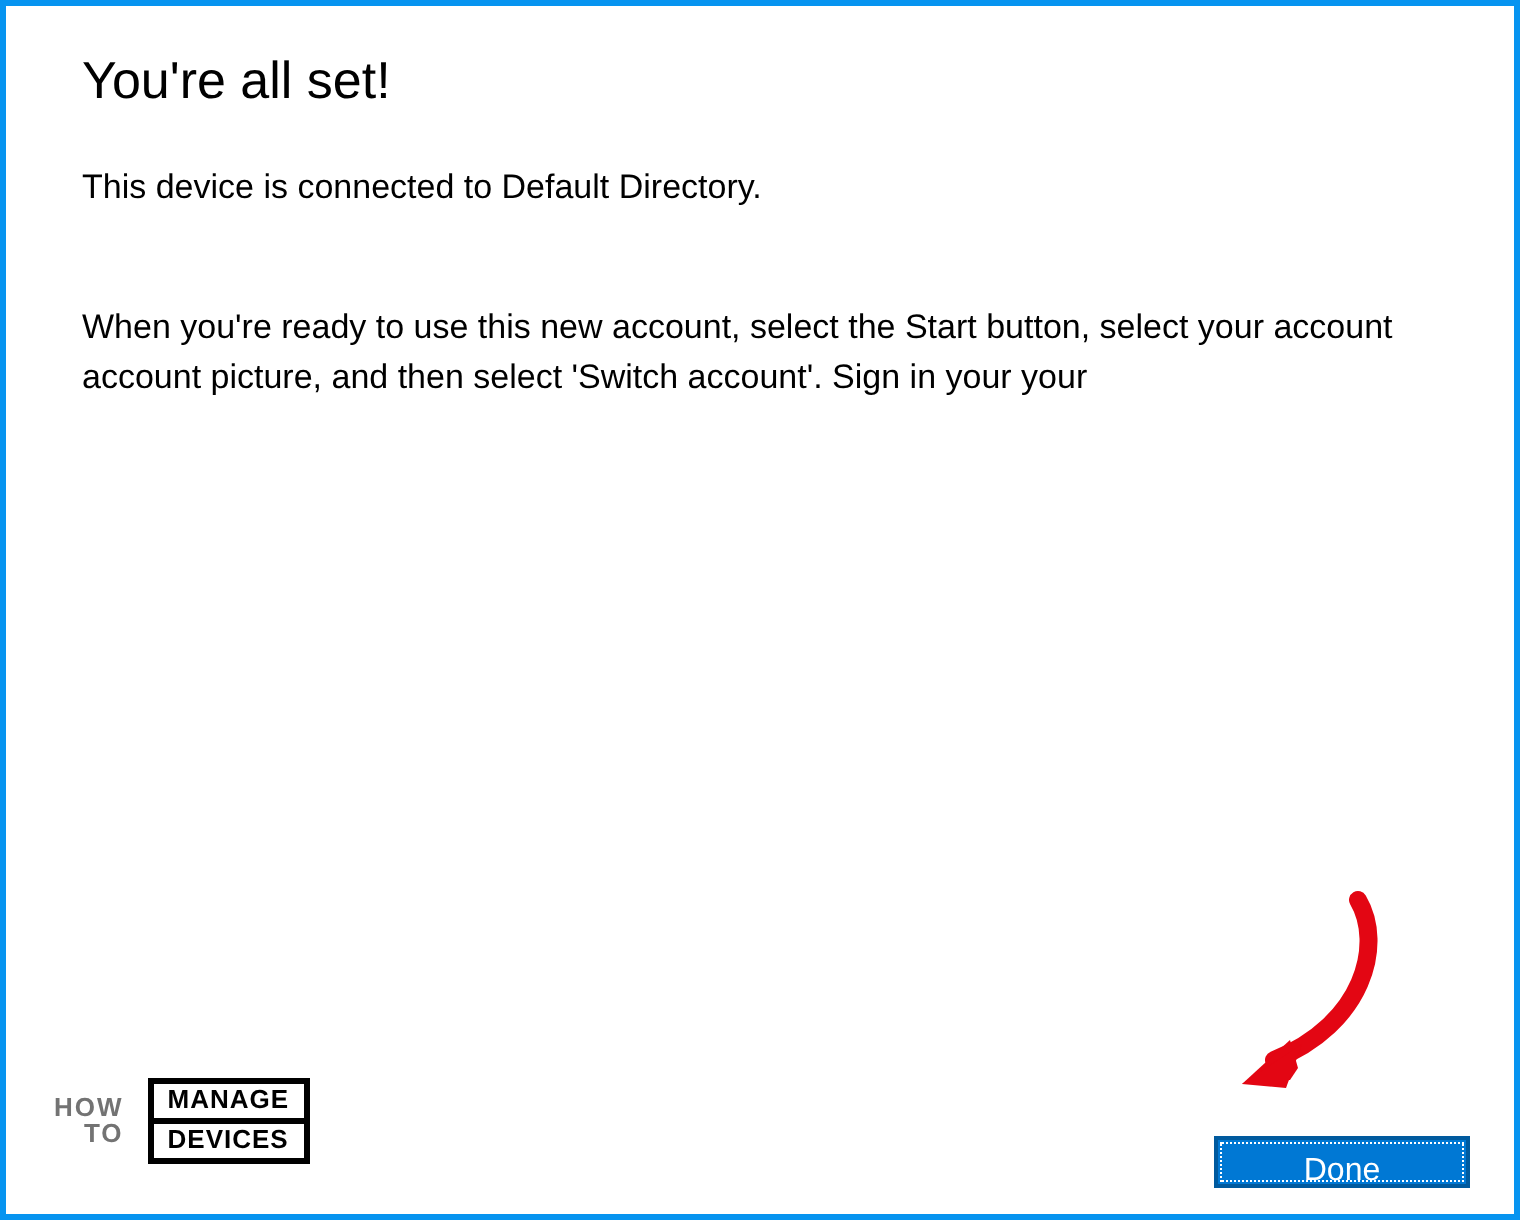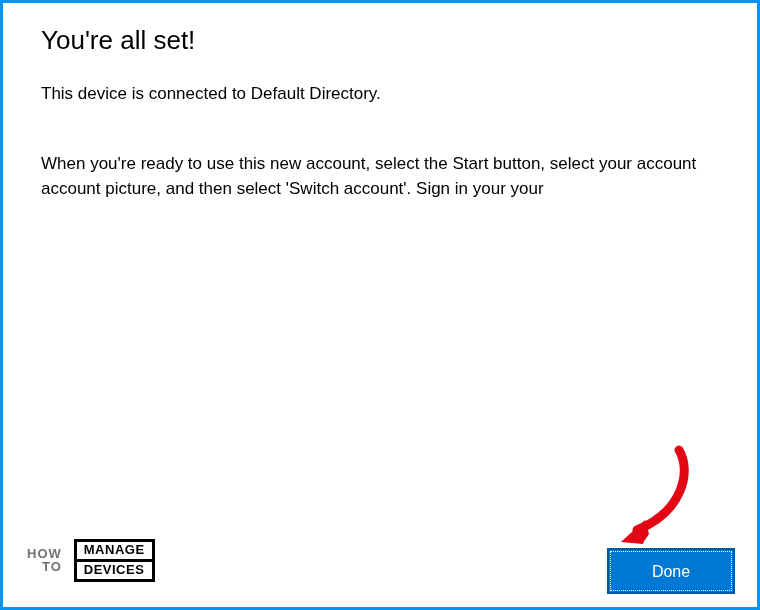--- a/index.html
+++ b/index.html
@@ -79,21 +79,21 @@
       right: 60px;
       bottom: 55px;
       width: 90px;
       height: 110px;
     }
     .done-button {
       position: absolute;
       right: 22px;
       bottom: 13px;
       width: 128px;
-      height: 46px;
+      height: 26px;
       background: #0078d4;
       color: #ffffff;
       font-size: 16px;
       font-family: "Segoe UI", Arial, sans-serif;
       border: 2px solid #005a9e;
       outline: 1px dotted #ffffff;
       outline-offset: -4px;
       cursor: pointer;
       text-align: center;
       line-height: 31px;

